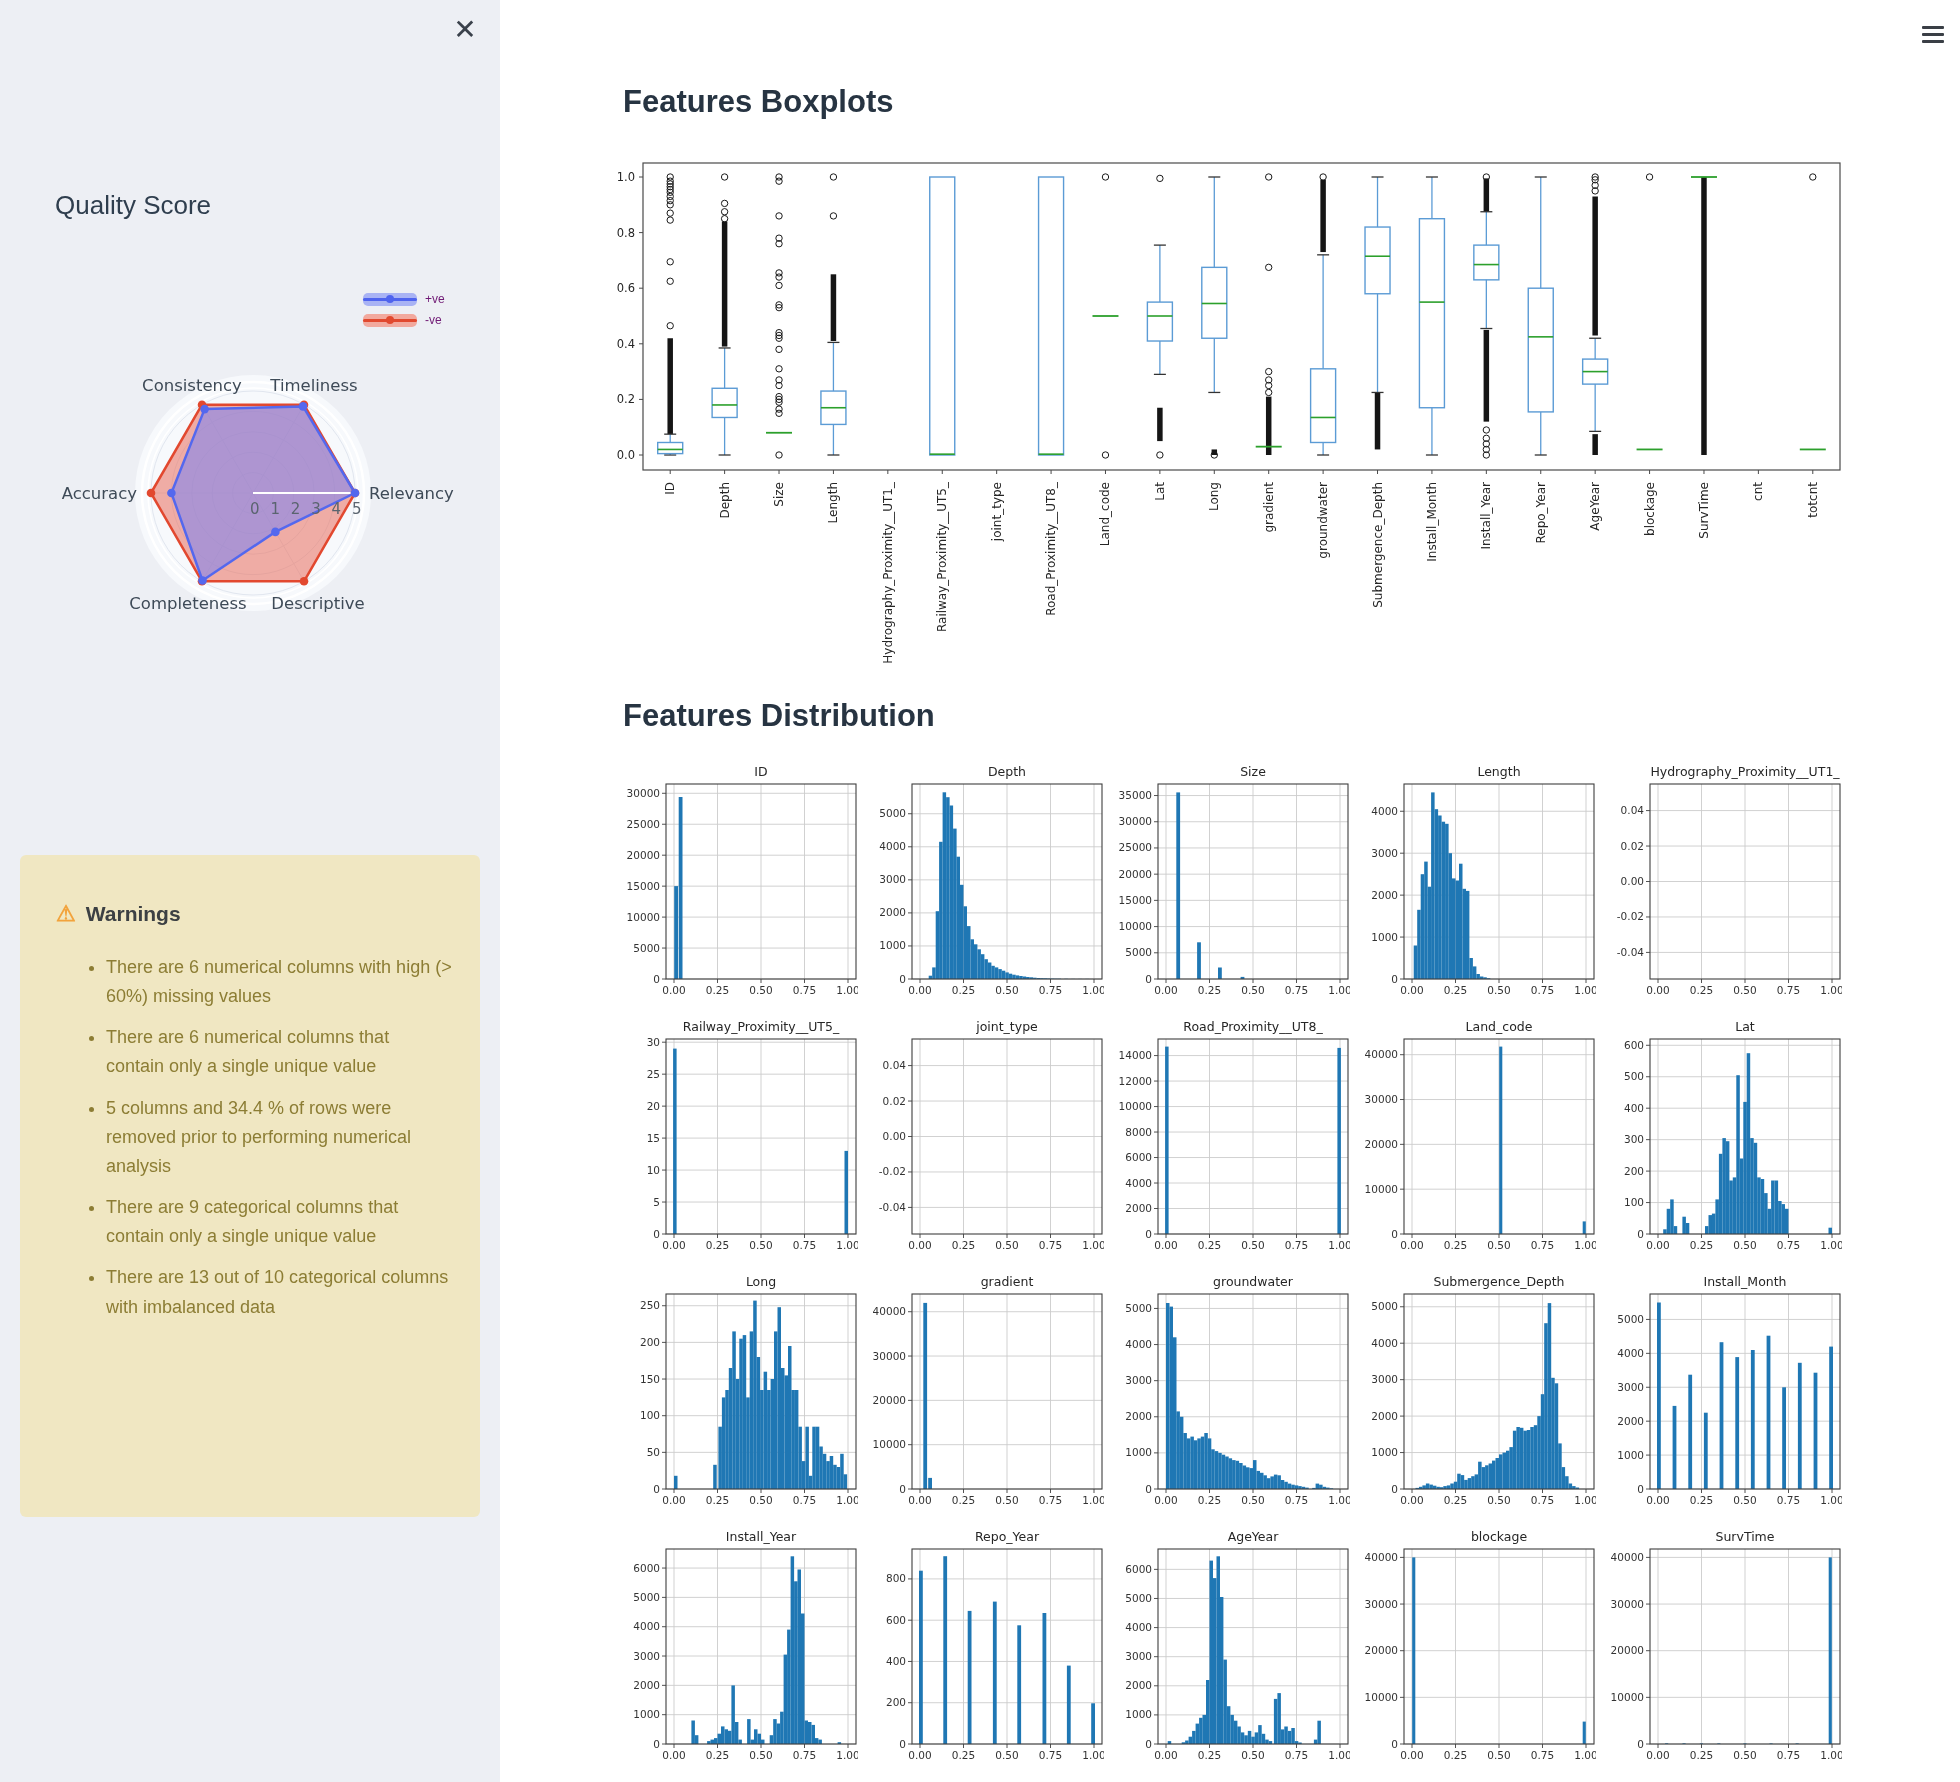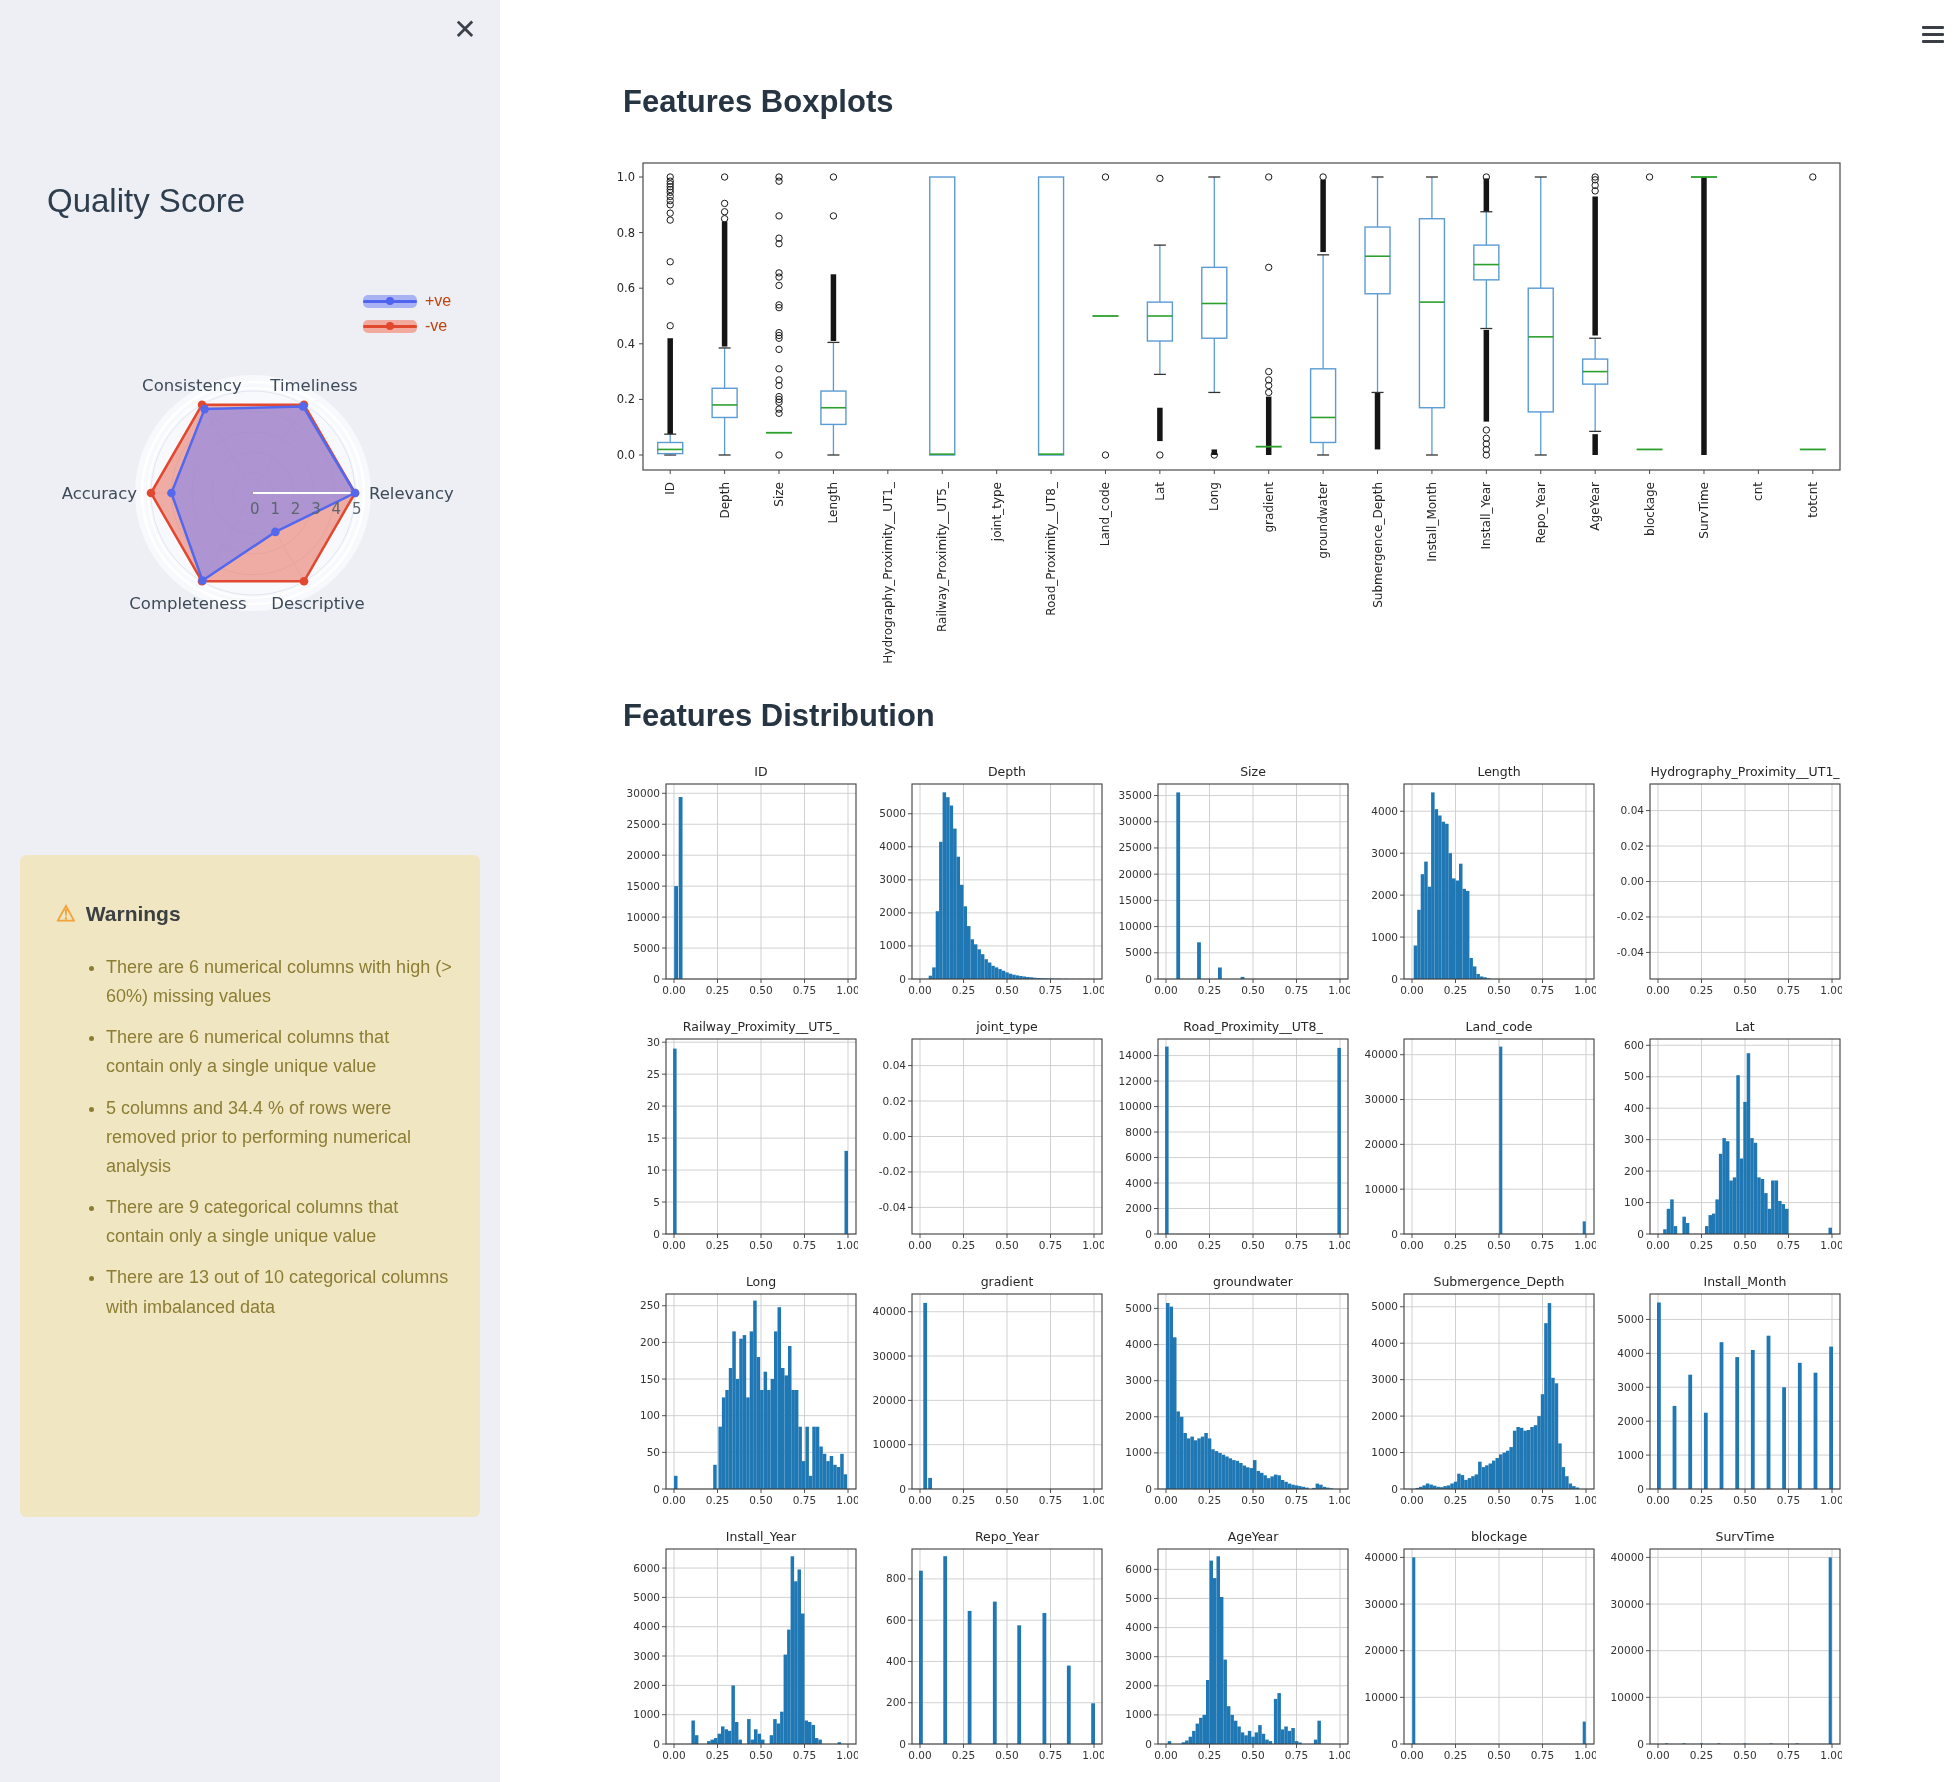--- a/index.html
+++ b/index.html
@@ -1,30 +1,30 @@
 <!DOCTYPE html>
 <html><head>
 <meta charset="utf-8">
 <style>
   html,body{margin:0;padding:0;}
   body{width:1960px;height:1782px;position:relative;background:#ffffff;
        font-family:"Liberation Sans",sans-serif;overflow:hidden;}
   .sidebar{position:absolute;left:0;top:0;width:500px;height:1782px;background:#edeff4;}
   .close-btn{position:absolute;left:447px;top:12px;width:36px;height:36px;border:none;background:transparent;
        font-size:28px;line-height:36px;color:#3a414b;cursor:pointer;padding:0;}
-  .qs-title{position:absolute;left:47px;top:182px;margin:0;font-size:33px;font-weight:500;color:#2f3e4e;}
+  .qs-title{position:absolute;left:47px;top:182px;margin:8px;font-size:26px;font-weight:500;color:#2f3e4e;}
   .radar-wrap{position:absolute;left:30px;top:330px;width:440px;height:305px;}
   .legend{position:absolute;left:363px;top:292px;display:flex;flex-direction:column;gap:7px;}
   .legend .lrow{display:flex;align-items:center;gap:8px;}
   .band{position:relative;width:54px;height:13px;border-radius:5px;display:inline-block;}
   .band .mid{position:absolute;left:0;right:0;top:5px;height:3px;border-radius:2px;}
   .band .dot{position:absolute;left:23px;top:2.5px;width:8px;height:8px;border-radius:50%;}
   .band.blue{background:#a9b3f4;} .band.blue .mid,.band.blue .dot{background:#4f63ee;}
   .band.red{background:#f2a99e;}  .band.red .mid,.band.red .dot{background:#e1492f;}
-  .legend .lbl{font-size:16px;color:#c2410c;}
+  .legend .lbl{font-size:12px;color:#701a75;}
   .warnings{position:absolute;left:20px;top:855px;width:460px;height:662px;background:#f0e7c2;border-radius:6px;box-sizing:border-box;}
   .warnings .wtitle{padding:46px 0 0 36px;font-size:21px;font-weight:700;color:#3c4043;display:flex;align-items:center;gap:10px;}
   .warnings .wicon{color:#f2a33c;font-size:22px;}
   .warnings ul{margin:26px 0 0 0;padding:0 28px 0 86px;}
   .warnings li{font-size:18px;line-height:1.62;color:#8c7d34;margin-bottom:12px;}
   .warnings li::marker{color:#8c7d34;}
   .main{position:absolute;left:500px;top:0;width:1460px;height:1782px;background:#ffffff;}
   .hamburger{position:absolute;left:1422px;top:26px;width:22px;height:17px;display:flex;flex-direction:column;
        justify-content:space-between;cursor:pointer;}
   .hamburger span{display:block;height:3px;background:#3a3f46;border-radius:1px;}

